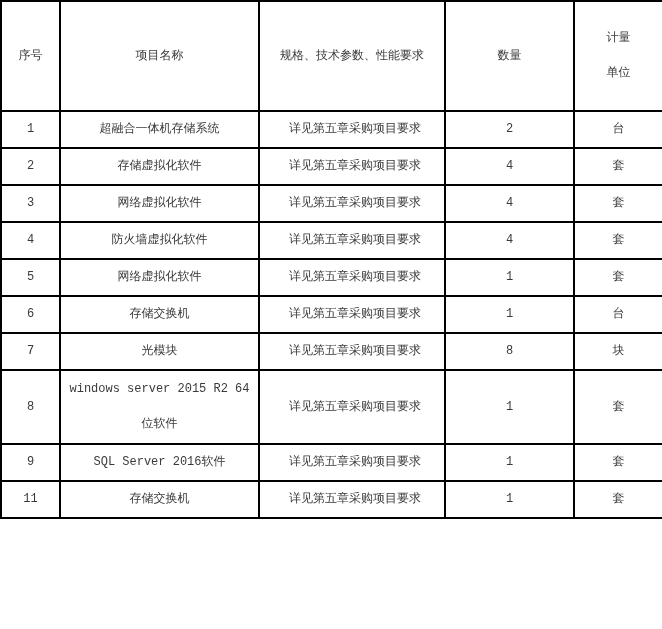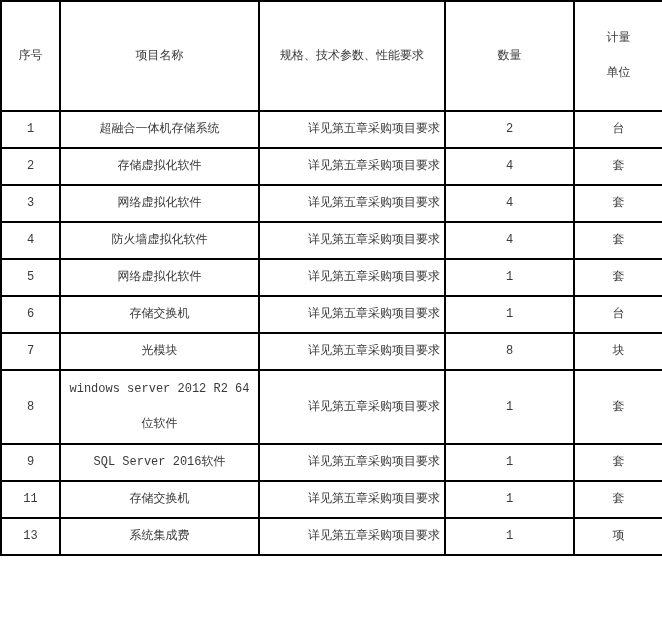--- a/index.html
+++ b/index.html
@@ -37,21 +37,21 @@
   .proc-table tbody tr {
     height: 37px;
   }
   .proc-table tbody tr.tall {
     height: 74px;
   }
   .proc-table td {
     line-height: 2.9;
   }
   .proc-table td.c-spec {
-    text-align: right;
+    text-align: center;
     padding-left: 10px;
   }
   .proc-table td.c-name {
     word-break: break-word;
   }
 </style>
 </head>
 <body>
 
 <table class="proc-table">
@@ -117,40 +117,33 @@
     </tr>
     <tr>
       <td class="c-idx">7</td>
       <td class="c-name">光模块</td>
       <td class="c-spec">详见第五章采购项目要求</td>
       <td class="c-qty">8</td>
       <td class="c-unit">块</td>
     </tr>
     <tr class="tall">
       <td class="c-idx">8</td>
-      <td class="c-name">windows server 2012 R2 64位软件</td>
+      <td class="c-name">windows server 2015 R2 64位软件</td>
       <td class="c-spec">详见第五章采购项目要求</td>
       <td class="c-qty">1</td>
       <td class="c-unit">套</td>
     </tr>
     <tr>
       <td class="c-idx">9</td>
       <td class="c-name">SQL Server 2016软件</td>
       <td class="c-spec">详见第五章采购项目要求</td>
       <td class="c-qty">1</td>
       <td class="c-unit">套</td>
     </tr>
     <tr>
       <td class="c-idx">11</td>
       <td class="c-name">存储交换机</td>
       <td class="c-spec">详见第五章采购项目要求</td>
       <td class="c-qty">1</td>
       <td class="c-unit">套</td>
     </tr>
-    <tr>
-      <td class="c-idx">13</td>
-      <td class="c-name">系统集成费</td>
-      <td class="c-spec">详见第五章采购项目要求</td>
-      <td class="c-qty">1</td>
-      <td class="c-unit">项</td>
-    </tr>
   </tbody>
 </table>
 
 </body></html>

